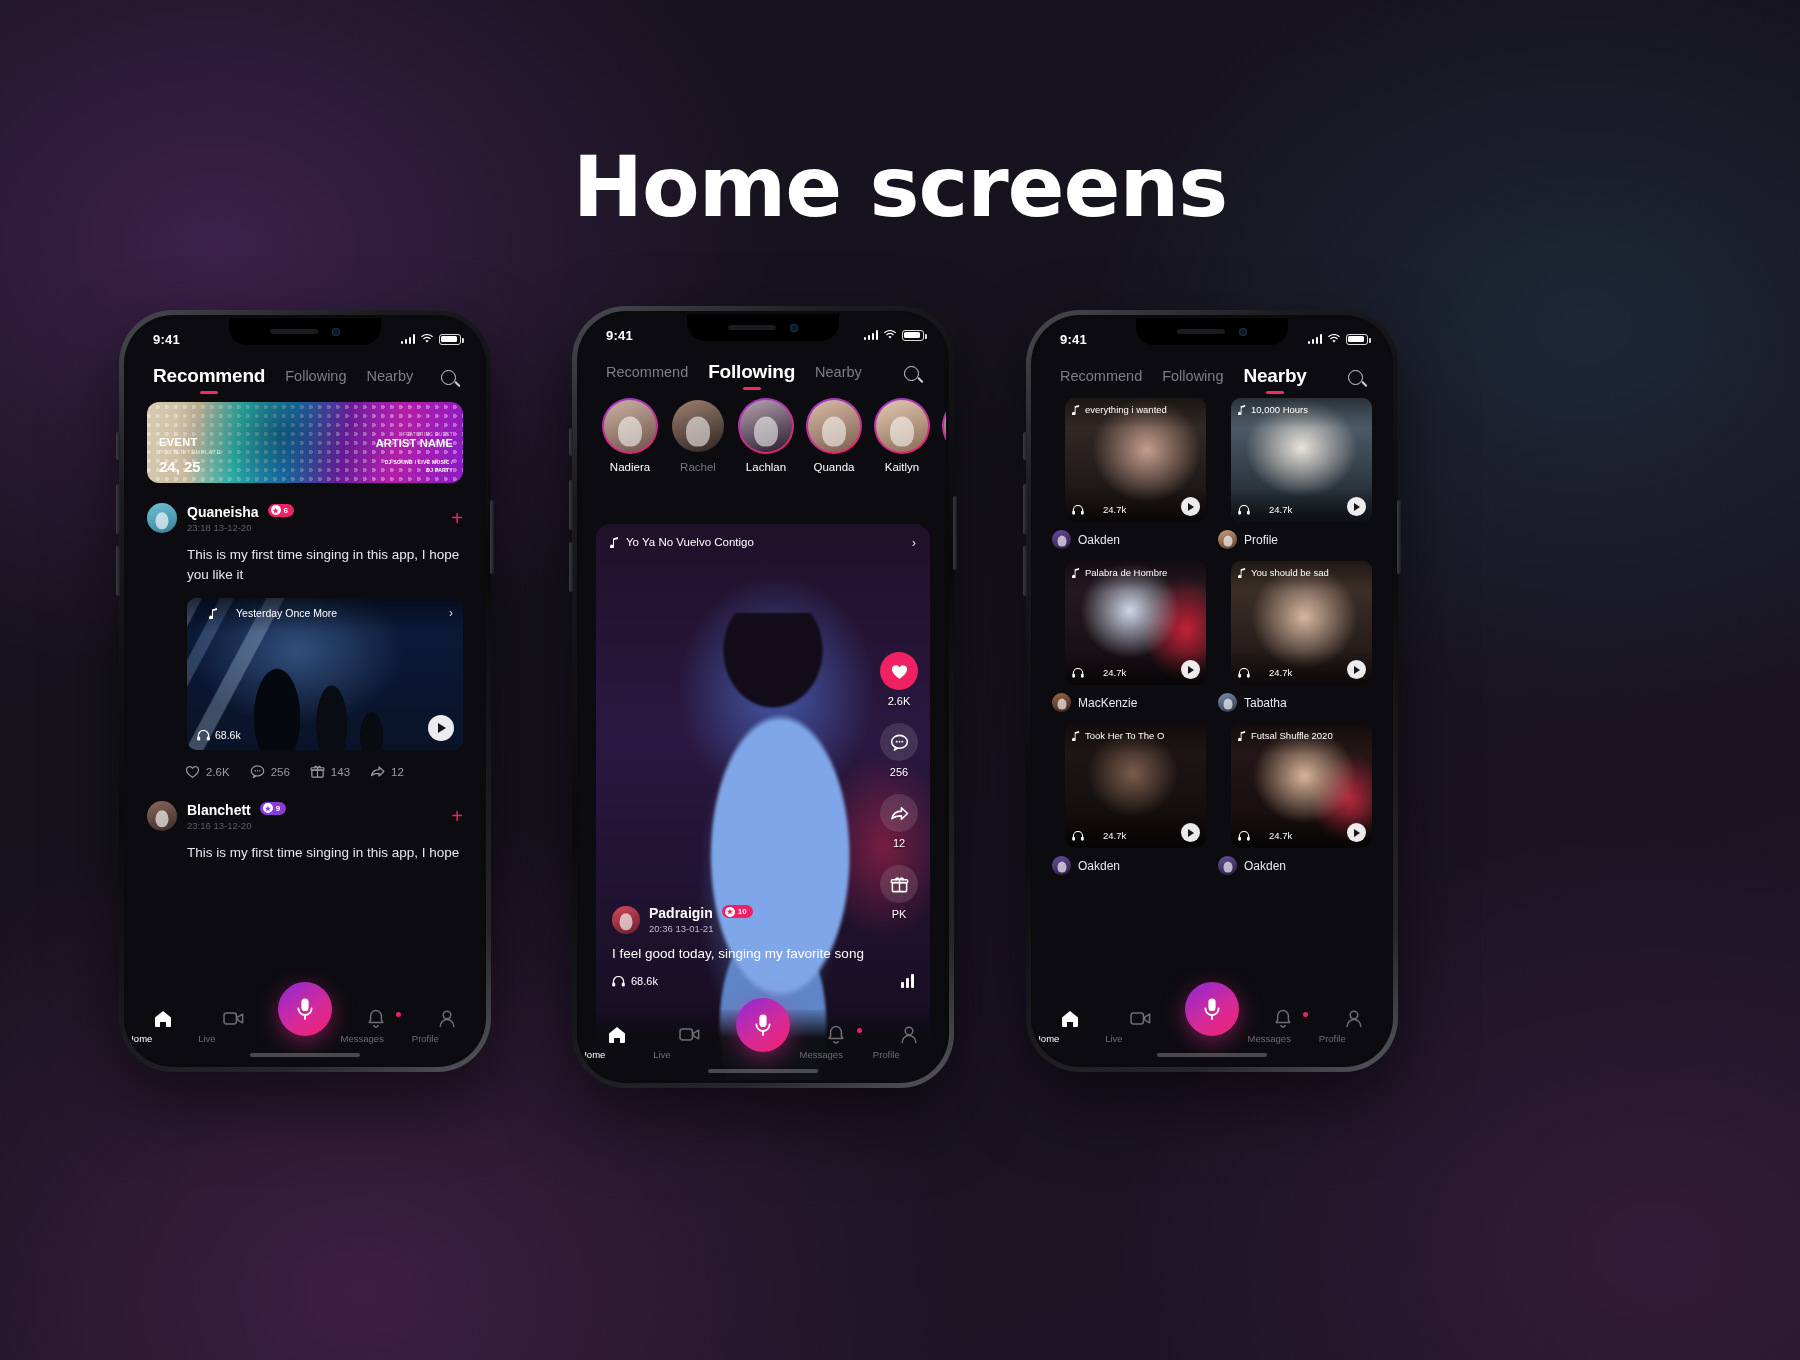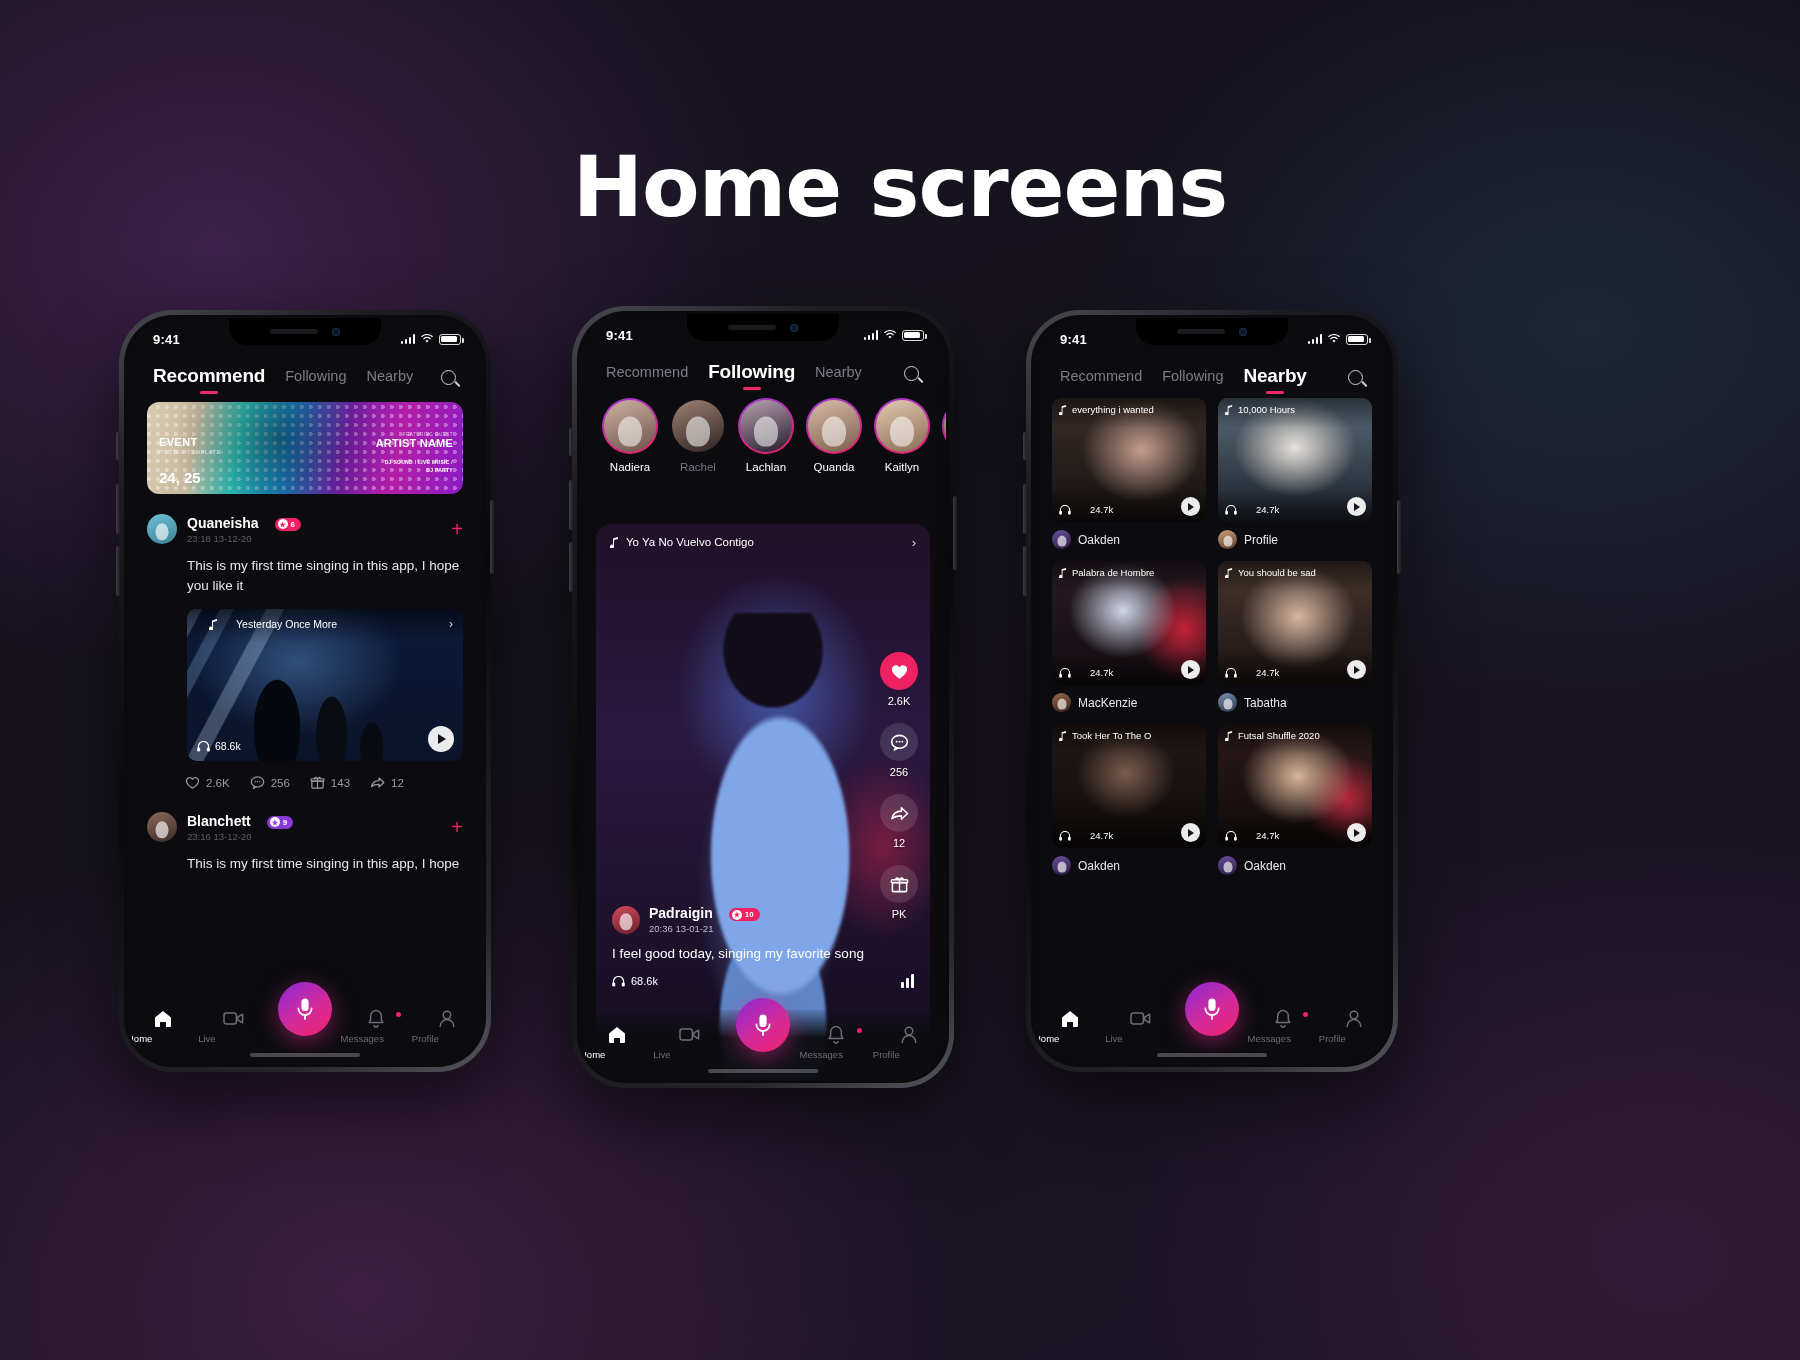--- a/index.html
+++ b/index.html
@@ -99,21 +99,21 @@
     content: ''; position: absolute; bottom: 0; left: 50%; transform: translateX(-50%);
     width: 18px; height: 3px; border-radius: 2px; background: #f2286a;
   }
   .search-btn { margin-left: auto; width: 20px; height: 20px; position: relative; cursor: pointer; }
   .search-btn .ring { position: absolute; left: 0; top: 0; width: 15px; height: 15px; border: 1.7px solid #cfcfd6; border-radius: 50%; }
   .search-btn .handle { position: absolute; left: 13px; top: 13px; width: 7px; height: 1.7px; background: #cfcfd6; transform: rotate(45deg); border-radius: 1px; }
 
   
   .p1-body { position: absolute; top: 84px; left: 0; width: 100%; bottom: 0; overflow: hidden; }
   .banner {
-    margin: 0 20px; height: 92px; border-radius: 12px; overflow: hidden;
+    margin: 0 20px; height: 81px; border-radius: 12px; overflow: hidden;
     position: relative;
     background:
       radial-gradient(circle at 18% 55%, rgba(255,255,255,0.35) 0 2px, transparent 2px) 0 0/9px 9px,
       linear-gradient(100deg,#d9cbb2 0%, #c9b99f 16%, #2fd0c8 30%, #1b8fd8 45%, #7a1fb0 62%, #b31ea8 78%, #8b1bc4 100%);
   }
   .banner .ev { position: absolute; left: 12px; top: 34px; }
   .banner .ev b { display: block; color: #fff; font-size: 11px; font-weight: bold; letter-spacing: 0.4px; }
   .banner .ev s { display: block; color: rgba(255,255,255,0.72); font-size: 5.5px; text-decoration: none; letter-spacing: 0.6px; margin-top: 1px; }
   .banner .dt { position: absolute; left: 12px; bottom: 8px; color: #fff; font-size: 15px; font-weight: bold; }
   .banner .artist { position: absolute; right: 10px; top: 30px; text-align: right; }
@@ -128,21 +128,21 @@
     background: #1b1b22; color: #8a8a95; cursor: pointer; white-space: nowrap;
   }
   .chip.active { background: #ef2163; color: #fff; font-weight: bold; padding: 7px 22px; }
 
   .post { padding: 20px 20px 0 20px; }
   .post-head { display: flex; align-items: center; gap: 10px; }
   .av { width: 30px; height: 30px; border-radius: 50%; flex: none; overflow: hidden;
         background: linear-gradient(160deg,#6fc3d8,#3b7f96); position: relative; }
   .av.a2 { background: linear-gradient(160deg,#8a6a5a,#3b2a28); }
   .av i { position:absolute; left:50%; top:52%; transform:translate(-50%,-40%); width:13px; height:17px; border-radius:50% 50% 45% 45%; background: rgba(255,255,255,0.65); }
-  .post-name { display: flex; align-items: flex-end; gap: 16px; }
+  .post-name { display: flex; align-items: flex-start; gap: 9px; }
   .post-name b { color: #fff; font-size: 14px; font-weight: bold; }
   .lvl { display: inline-flex; align-items: center; gap: 3px; background: #ef2163; border-radius: 9px; padding: 1.5px 6px 1.5px 3px; }
   .lvl.purple { background: #8a3ad8; }
   .lvl .star { width: 10px; height: 10px; border-radius: 50%; background: #fff; display:flex; align-items:center; justify-content:center; color:#ef2163; font-size:7px; line-height:1; }
   .lvl.purple .star { color: #8a3ad8; }
   .lvl span { color: #fff; font-size: 8px; font-weight: bold; }
   .post-time { color: #5d5d68; font-size: 9.5px; margin-top: 2px; }
   .post-add { margin-left: auto; color: #ef2163; font-size: 20px; line-height: 1; cursor: pointer; }
   .post-text { color: #e6e6ec; font-size: 13.5px; line-height: 1.45; margin: 12px 0 0 40px; }
 
@@ -226,21 +226,21 @@
   .fb-foot { display: flex; align-items: center; margin-top: 10px; }
   .fb-plays { display: flex; align-items: center; gap: 6px; color: #fff; font-size: 11px; }
   .bars { margin-left: auto; display: flex; align-items: flex-end; gap: 2px; height: 14px; }
   .bars i { display: block; width: 3px; background: #fff; border-radius: 1px; }
   .bars i:nth-child(1){height:6px}.bars i:nth-child(2){height:10px}.bars i:nth-child(3){height:14px}
 
   
   .grid { position: absolute; top: 80px; left: 0; right: 0; bottom: 0; padding: 0 18px; display: grid;
           grid-template-columns: 1fr 1fr; gap: 12px 12px; align-content: start; }
   .gcell { cursor: pointer; }
-  .gthumb { position: relative; height: 124px; border-radius: 10px; overflow: hidden; }
+  .gthumb { position: relative; height: 124px; border-radius: 10px; overflow: hidden; margin-left: 13px; }
   .gthumb .im { position: absolute; inset: 0; }
   .t1 .im { background: radial-gradient(ellipse 55% 60% at 58% 42%, #c49d8d, transparent 70%), linear-gradient(180deg,#3b2f2a,#14100f); }
   .t2 .im { background: radial-gradient(ellipse 55% 55% at 50% 40%, #e8e2da, transparent 72%), linear-gradient(180deg,#5b6b7a,#1a2028); }
   .t3 .im { background: radial-gradient(ellipse 50% 55% at 46% 40%, #cfd6e8, transparent 70%), radial-gradient(ellipse 45% 60% at 86% 55%, #c32137, transparent 70%), linear-gradient(180deg,#2a1c24,#120c10); }
   .t4 .im { background: radial-gradient(ellipse 52% 58% at 52% 45%, #d6b6a0, transparent 72%), linear-gradient(180deg,#47362f,#191211); }
   .t5 .im { background: radial-gradient(ellipse 46% 50% at 48% 40%, #7a5c4c, transparent 70%), linear-gradient(180deg,#241a18,#0c0908); }
   .t6 .im { background: radial-gradient(ellipse 52% 55% at 52% 42%, #d8b498, transparent 70%), radial-gradient(ellipse 40% 50% at 84% 60%, #b4283c, transparent 72%), linear-gradient(180deg,#2b1a1a,#100a0a); }
   .gthumb .fadeT { position:absolute; left:0; right:0; top:0; height: 30px; background: linear-gradient(180deg, rgba(0,0,0,0.55), transparent); }
   .gthumb .fadeB { position:absolute; left:0; right:0; bottom:0; height: 34px; background: linear-gradient(0deg, rgba(0,0,0,0.55), transparent); }
   .gsong { position: absolute; left: 7px; top: 6px; right: 6px; display: flex; align-items: center; gap: 5px; color: #fff; font-size: 9.5px; white-space: nowrap; overflow: hidden; }

